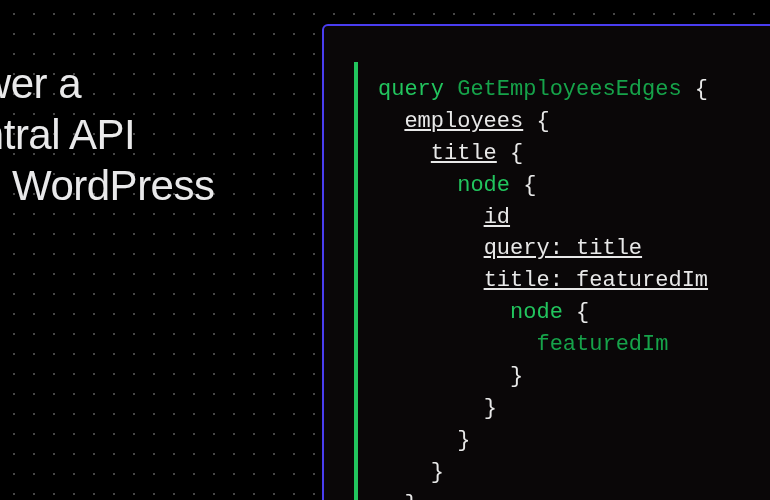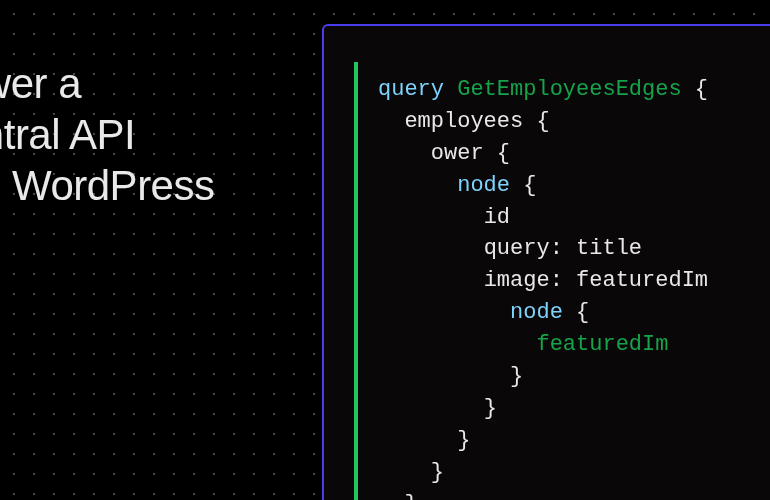--- a/index.html
+++ b/index.html
@@ -48,45 +48,45 @@
   .code {
     position: absolute;
     left: 54px;
     top: 48px;
     font-family: "SFMono-Regular", Consolas, "Liberation Mono", Menlo, monospace;
     font-size: 22px;
     line-height: 1.45;
     color: #e8e8e8;
     white-space: pre;
   }
-  .kw { color: #7dd3fc; }
+  .kw { color: #22c55e; }
   .typ { color: #16a34a; margin-top: 16px; }
-  .fld { color: #e8e8e8; }
+  .fld { color: #e8e8e8; text-decoration: underline; }
   .br  { color: #e8e8e8; }
 </style>
 </head>
 <body>
 
 <div class="dotgrid"></div>
 
 <div class="headline">
   <span>ower a</span><br>
   <span>entral API</span><br>
   <span>ith WordPress</span>
 </div>
 
 <div class="code-frame">
   <div class="gutter"></div>
   <div class="code"><span class="kw">query</span> <span class="typ">GetEmployeesEdges</span> <span class="br">{</span>
   <span class="fld">employees</span> <span class="br">{</span>
-    <span class="fld">ower</span> <span class="br">{</span>
+    <span class="fld">title</span> <span class="br">{</span>
       <span class="kw">node</span> <span class="br">{</span>
         <span class="fld">id</span>
         <span class="fld">query: title</span>
-        <span class="fld">image: featuredIm</span>
+        <span class="fld">title: featuredIm</span>
           <span class="kw">node</span> <span class="br">{</span>
             <span class="typ">featuredIm</span>
           <span class="br">}</span>
         <span class="br">}</span>
       <span class="br">}</span>
     <span class="br">}</span>
   <span class="br">}</span></div>
 </div>
 
 </body></html>

